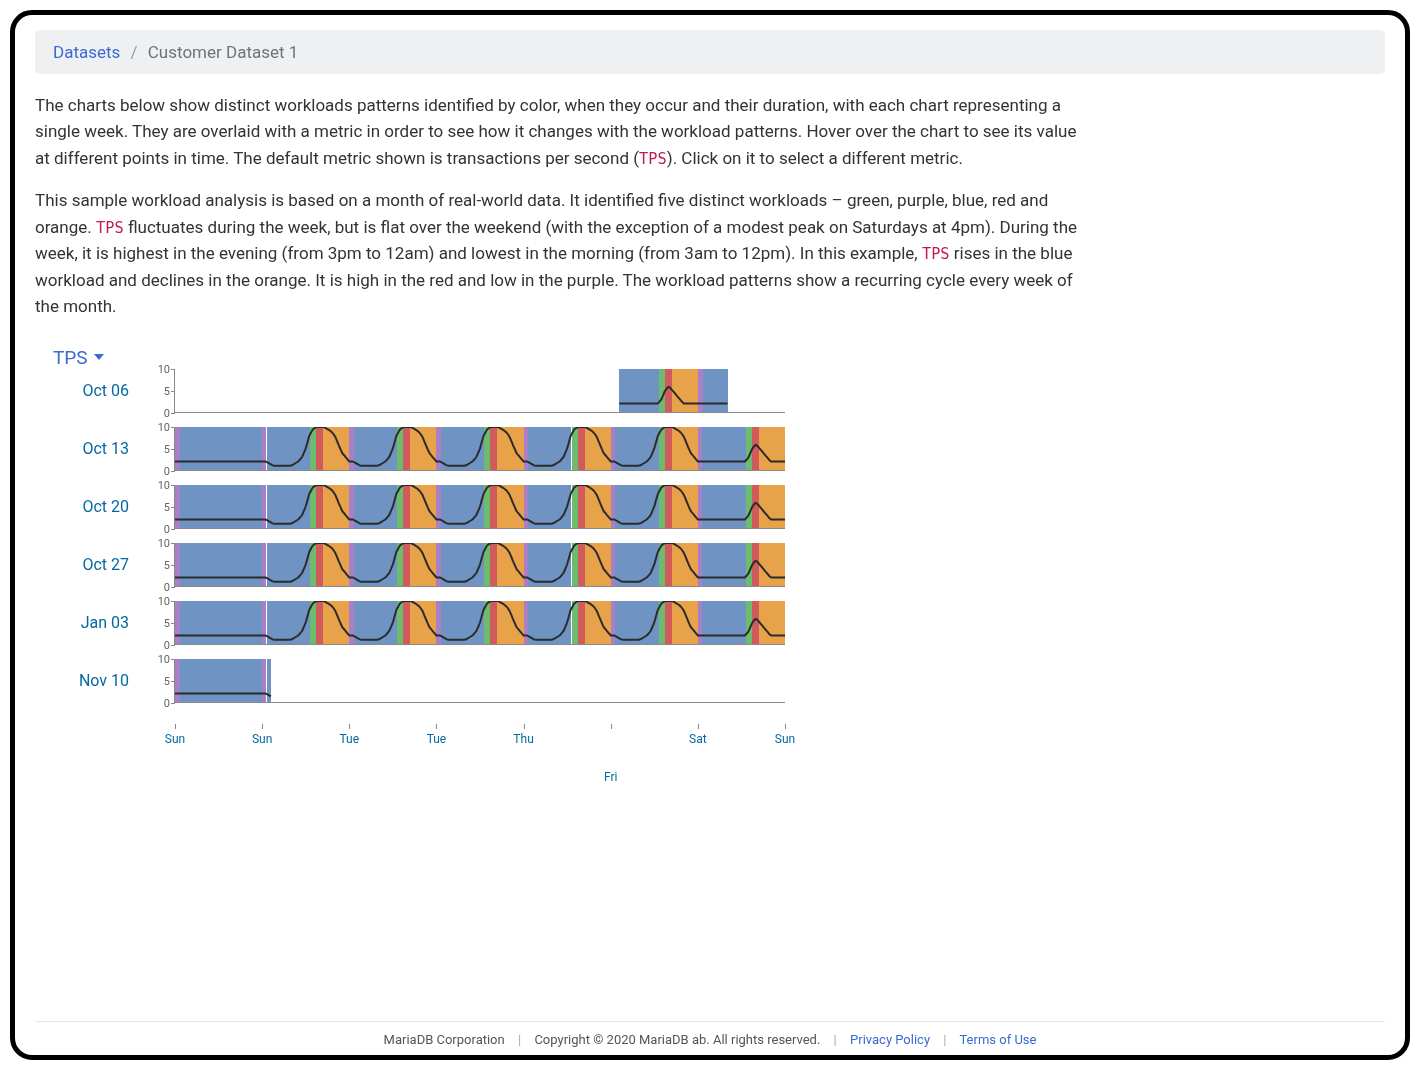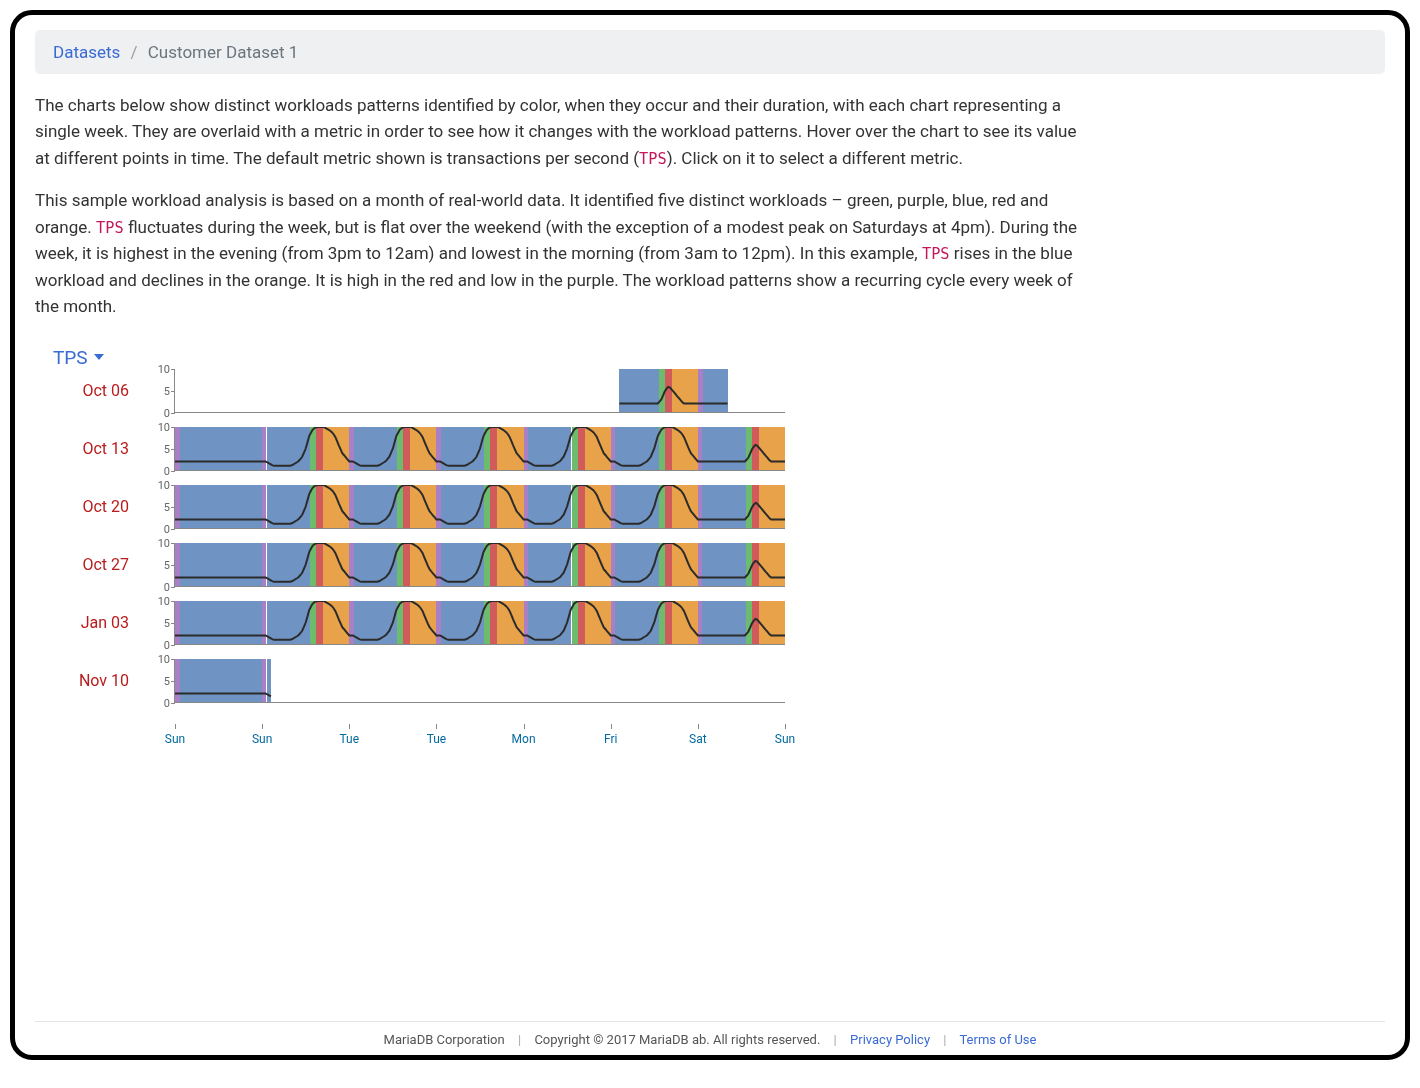--- a/index.html
+++ b/index.html
@@ -87,21 +87,21 @@
   .row {
     display: flex;
     align-items: center;
     margin-bottom: 14px;
   }
   .row-label {
     width: 100px;
     text-align: right;
     padding-right: 16px;
     font-size: 16px;
-    color: #b91c1c;
+    color: #0369a1;
   }
   .yaxis {
     width: 30px;
     position: relative;
     height: 44px;
     font-size: 11px;
     color: #666;
     border-right: 1px solid #888;
   }
   .yaxis span { position: absolute; right: 4px; transform: translateY(-50%); }
@@ -401,35 +401,35 @@
         <div class="yaxis" style="border: none;"></div>
         <div class="xaxis">
           <span style="left: 0px;">Sun</span>
           <div class="xt" style="left: 0px;"></div>
           <span style="left: 87.1429px;">Sun</span>
           <div class="xt" style="left: 87.1429px;"></div>
           <span style="left: 174.286px;">Tue</span>
           <div class="xt" style="left: 174.286px;"></div>
           <span style="left: 261.429px;">Tue</span>
           <div class="xt" style="left: 261.429px;"></div>
-          <span style="left: 348.571px;">Mon</span>
+          <span style="left: 348.571px;">Thu</span>
           <div class="xt" style="left: 348.571px;"></div>
-          <span style="left: 435.714px;">Fri</span>
+          <span style="left: 435.714px; margin-top: 38px;">Fri</span>
           <div class="xt" style="left: 435.714px;"></div>
           <span style="left: 522.857px;">Sat</span>
           <div class="xt" style="left: 522.857px;"></div>
           <span style="left: 610px;">Sun</span>
           <div class="xt" style="left: 610px;"></div>
         </div>
       </div>
     </div>
 
 <footer>
   <span>MariaDB Corporation</span>
   <span class="fsep">|</span>
-  <span>Copyright © 2017 MariaDB ab. All rights reserved.</span>
+  <span>Copyright © 2020 MariaDB ab. All rights reserved.</span>
   <span class="fsep">|</span>
   <a href="#">Privacy Policy</a>
   <span class="fsep">|</span>
   <a href="#">Terms of Use</a>
 </footer>
 
 </div>
 
 </body></html>

